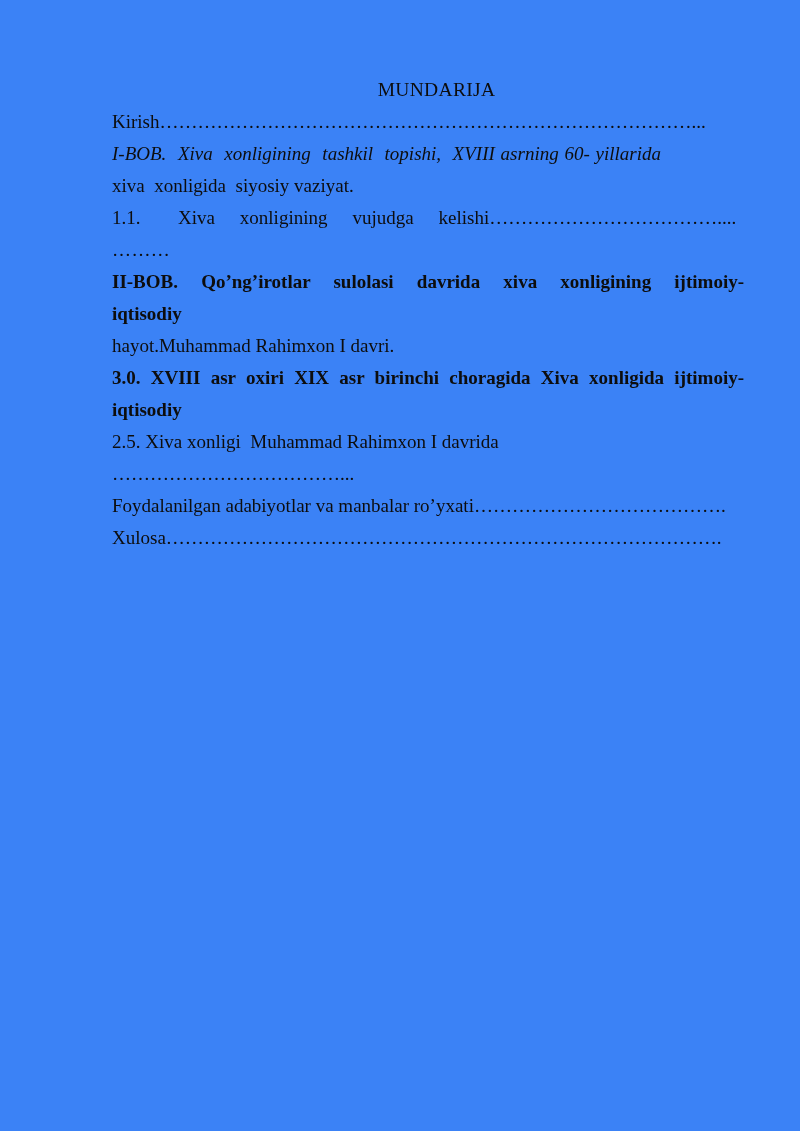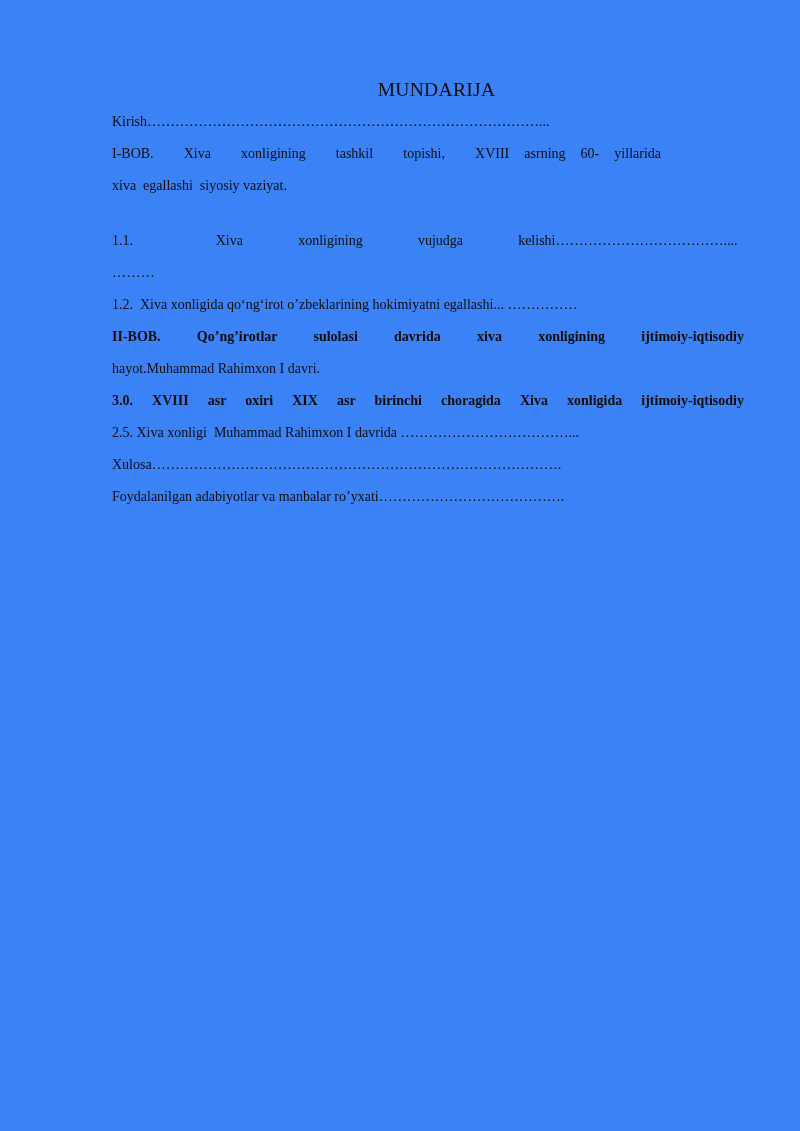--- a/index.html
+++ b/index.html
@@ -29,40 +29,40 @@
   }
   .doc-title {
     text-align: center;
     font-size: 19.5px;
     line-height: 32px;
     letter-spacing: 0.3px;
     margin: 0 0 0 0;
     padding-left: 20px;
   }
   .toc-line {
-    font-size: 14px;
+    font-size: 19px;
     line-height: 32px;
     margin: 0;
     white-space: pre-wrap;
     word-spacing: normal;
   }
   
   .toc-line.justify {
     text-align: justify;
     text-align-last: justify;
-    margin-top: 23px;
   }
   .toc-line.plain {
     text-align: left;
   }
   
   .toc-line.narrow {
     width: 549px;
     text-align: justify;
     text-align-last: justify;
+    font-style: italic;
   }
   .toc-line.narrow-2 {
     width: 632px;
     text-align: justify;
     text-align-last: justify;
     font-weight: bold;
   }
   .leader {
     letter-spacing: 0.4px;
   }
@@ -72,35 +72,34 @@
 
 <div class="page">
   <div class="content">
 
     <div class="doc-title">MUNDARIJA</div>
 
     <div class="toc-line plain">Kirish…………………………………………………………………………...</div>
 
     <div class="toc-line narrow">I-BOB.  Xiva  xonligining  tashkil  topishi,  XVIII asrning 60- yillarida</div>
 
-    <div class="toc-line plain">xiva  egallashi  siyosiy vaziyat.</div>
+    <div class="toc-line plain">xiva  xonligida  siyosiy vaziyat.</div>
 
     <div class="toc-line justify">1.1.      Xiva    xonligining    vujudga    kelishi……………………………….... </div>
 
     <div class="toc-line plain leader">………</div>
 
-    <div class="toc-line plain">1.2.  Xiva xonligida qo‘ng‘irot o’zbeklarining hokimiyatni egallashi... ……………</div>
 
     <div class="toc-line narrow-2">II-BOB.   Qo’ng’irotlar   sulolasi   davrida   xiva   xonligining   ijtimoiy-iqtisodiy</div>
 
     <div class="toc-line plain">hayot.Muhammad Rahimxon I davri.</div>
 
     <div class="toc-line narrow-2">3.0. XVIII asr oxiri XIX asr birinchi choragida Xiva xonligida ijtimoiy-iqtisodiy</div>
 
 
     <div class="toc-line plain">2.5. Xiva xonligi  Muhammad Rahimxon I davrida ………………………………...</div>
 
+    <div class="toc-line plain">Foydalanilgan adabiyotlar va manbalar ro’yxati………………………………….</div>
+
     <div class="toc-line plain">Xulosa…………………………………………………………………………….</div>
-
-    <div class="toc-line plain">Foydalanilgan adabiyotlar va manbalar ro’yxati………………………………….</div>
 
   </div>
 </div>
 
 </body></html>

